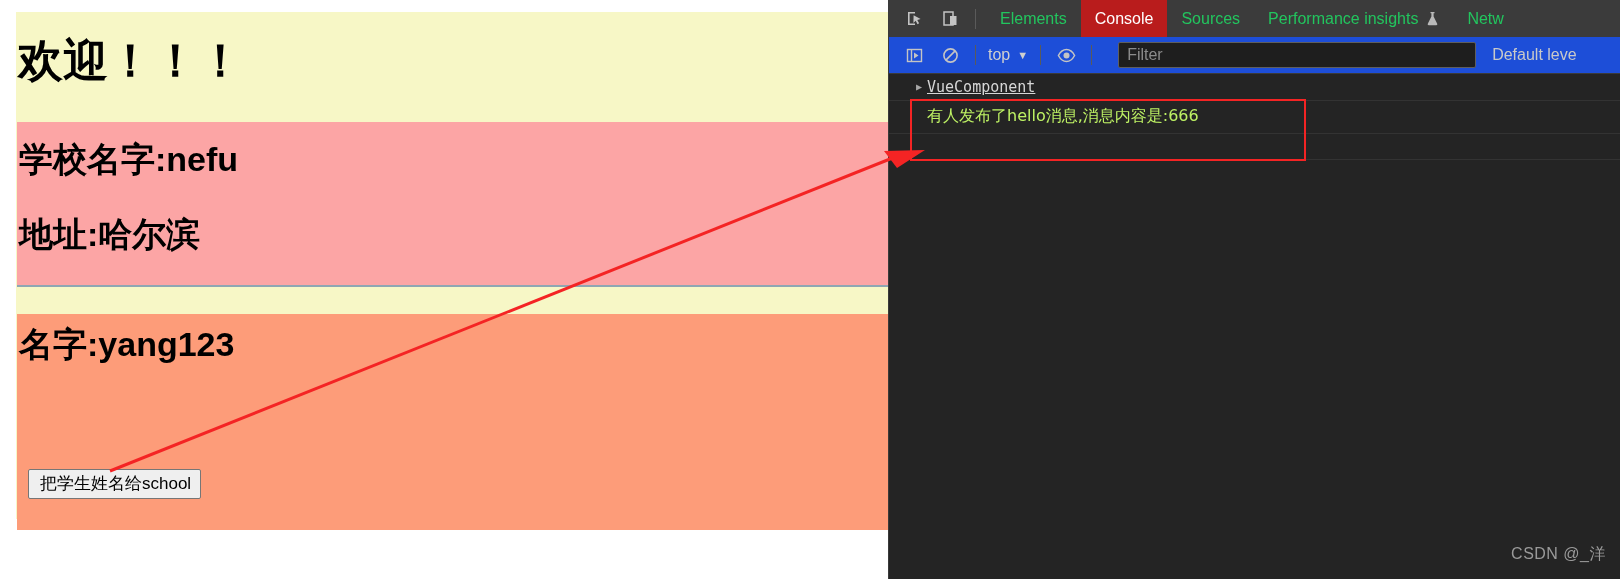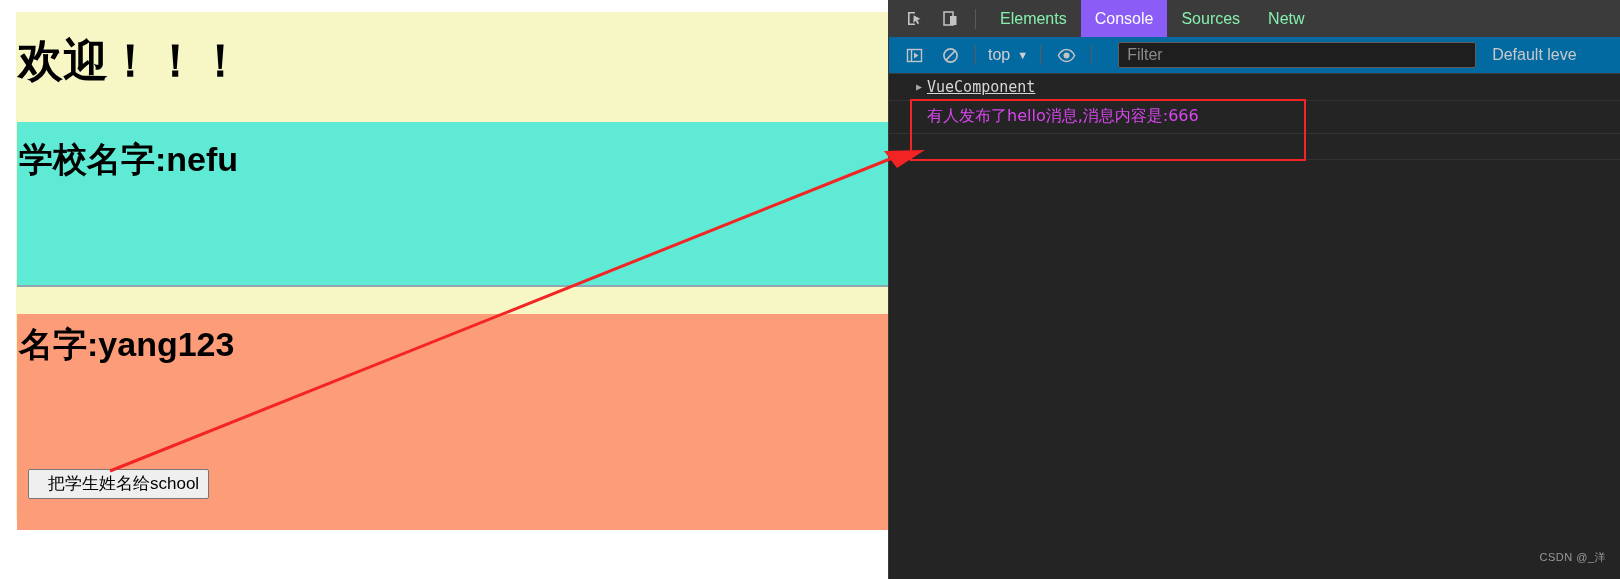--- a/index.html
+++ b/index.html
@@ -44,21 +44,21 @@
     left: 2px; top: 23px;
     font-size: 45px;
     line-height: 52px;
     white-space: nowrap;
   }
 
   #school-box {
     position: absolute;
     left: 1px; top: 110px;
     width: 876px; height: 165px;
-    background: #5eead4;
+    background: #fca5a5;
     border-bottom: 2px solid #8fa6b3;
   }
   #school-name {
     position: absolute;
     left: 2px; top: 17px;
     font-size: 34px;
     line-height: 40px;
     white-space: nowrap;
   }
   #school-address {
@@ -86,21 +86,21 @@
     position: absolute;
     left: 2px; top: 85px;
     font-size: 34px;
     line-height: 40px;
     white-space: nowrap;
   }
   #give-name-button {
     position: absolute;
     left: 11px; top: 155px;
     height: 30px;
-    padding: 2px 9px 3px 19px;
+    padding: 2px 9px 3px 11px;
     font-family: "Liberation Sans", "DejaVu Sans", sans-serif;
     font-size: 17px;
     line-height: 22px;
     color: #000000;
     background: #efefef;
     border: 1px solid #767676;
     border-radius: 2px;
     cursor: pointer;
   }
 
@@ -138,39 +138,39 @@
     width: 1px; height: 20px;
     background: #5a5a5a;
     margin: 0 10px;
     flex: 0 0 auto;
   }
 
   .tab {
     height: 37px;
     padding: 0 14px;
     display: flex; align-items: center;
-    color: #86efac;
+    color: #22c55e;
     font-size: 16px;
     white-space: nowrap;
     cursor: pointer;
     flex: 0 0 auto;
   }
   .tab.active {
-    background: #8b5cf6;
+    background: #b91c1c;
     color: #ffffff;
   }
   .tab .flask {
     margin-left: 8px;
     display: inline-flex;
   }
 
   #devtools-toolbar {
     position: relative;
     height: 37px;
-    background: #0369a1;
+    background: #1d4ed8;
     border-bottom: 1px solid #3a3a3a;
     display: flex;
     align-items: center;
     overflow: hidden;
   }
   #sidebar-toggle-btn { margin-left: 10px; }
 
   #context-selector {
     display: flex; align-items: center;
     color: #cfcfcf;
@@ -234,57 +234,58 @@
     left: 27px; top: 6px;
     color: #a8a8a8;
     font-size: 10px;
   }
   #object-name {
     color: #d6d6d6;
     text-decoration: underline;
   }
   #console-row-message {
     font-family: "DejaVu Sans", "Liberation Sans", sans-serif;
-    color: #d946ef;
+    color: #bef264;
     font-size: 16px;
     padding-top: 5px;
     padding-bottom: 6px;
   }
   #console-row-blank { height: 26px; }
 
   
   #annotation-layer {
     position: absolute;
     left: 0; top: 0;
     width: 1620px; height: 579px;
     pointer-events: none;
   }
 
   #watermark {
     position: absolute;
     right: 14px; bottom: 14px;
     color: #9a9a9a;
-    font-size: 11px;
+    font-size: 16px;
     font-family: "Liberation Sans", "DejaVu Sans", sans-serif;
     letter-spacing: 0.5px;
   }
 </style>
 </head>
 <body>
 
 <div id="root">
 
   <div id="page">
 
     <div id="app-box">
 
       <h1 id="welcome-title" class="heading">欢迎！！！</h1>
 
       <div id="school-box">
         <h2 id="school-name" class="heading">学校名字:nefu</h2>
+        <h2 id="school-address" class="heading">地址:哈尔滨</h2>
       </div>
 
       <div id="student-box">
         <h2 id="student-name" class="heading">名字:yang123</h2>
         <button id="give-name-button">把学生姓名给school</button>
       </div>
 
     </div>
   </div>
 
@@ -313,20 +314,29 @@
       </div>
 
       <div class="tab active">
         <span>Console</span>
       </div>
 
       <div class="tab">
         <span>Sources</span>
       </div>
 
+      <div class="tab">
+        <span>Performance insights</span>
+        <span class="flask">
+          <svg width="13" height="15" viewBox="0 0 13 15">
+            <path d="M4.5 1 h4 v1.2 h-0.9 v3.4 l3.6 7.2 a1 1 0 0 1 -0.9 1.4 H2.7
+                     a1 1 0 0 1 -0.9 -1.4 l3.6 -7.2 V2.2 H4.5 Z" fill="#b9b9b9"></path>
+          </svg>
+        </span>
+      </div>
 
       <div class="tab">
         <span>Netw</span>
       </div>
     </div>
 
     <div id="devtools-toolbar">
 
       <div id="sidebar-toggle-btn" class="tool-icon-btn">
         <svg width="17" height="17" viewBox="0 0 17 17">

